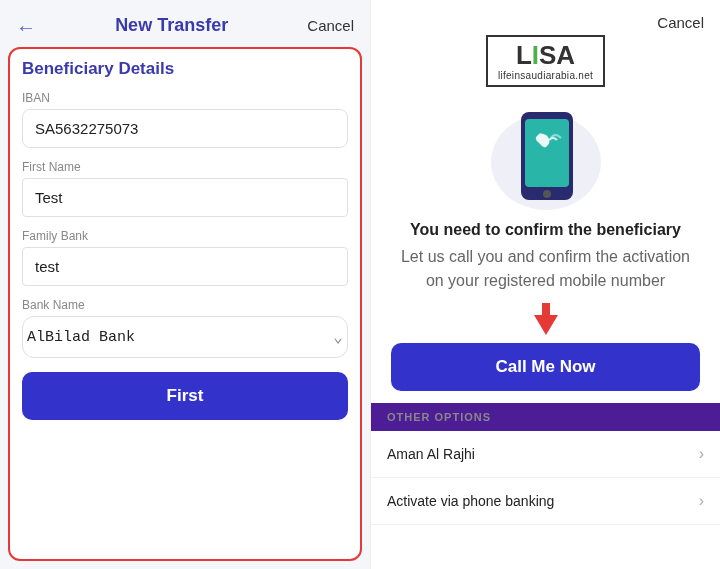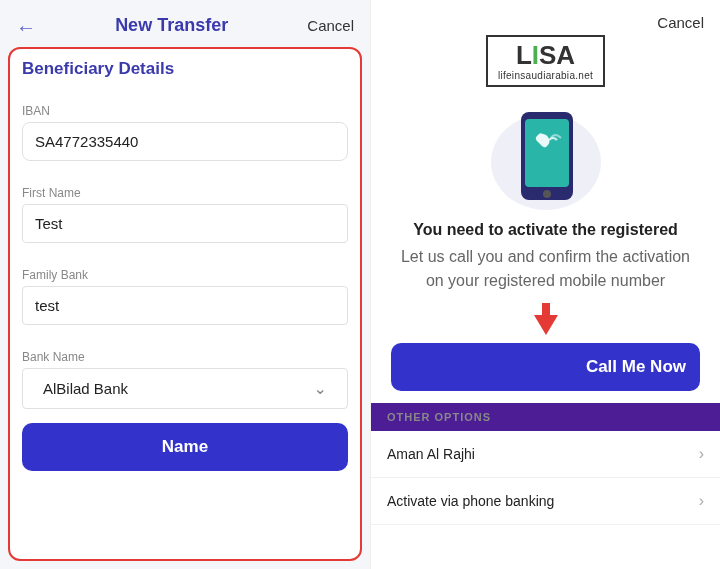--- a/index.html
+++ b/index.html
@@ -61,21 +61,21 @@
       font-size: 17px;
       font-weight: 700;
       color: #3a3aad;
       margin-bottom: 10px;
     }
 
     .field-label {
       font-size: 12px;
       color: #888;
       margin-bottom: 4px;
-      margin-top: 25px;
+      margin-top: 12px;
     }
 
     .input-field {
       width: 100%;
       border: 1.5px solid #e0e0e0;
       border-radius: 4px;
       padding: 10px 12px;
       font-size: 15px;
       color: #222;
       background: #fff;
@@ -98,29 +98,30 @@
     }
 
     .iban-value {
       font-size: 15px;
       color: #222;
     }
 
     .bank-select-row {
       width: 100%;
       border: 1.5px solid #e0e0e0;
-      border-radius: 4px;
-      padding: 10px 20px;
+      border-radius: 12px;
+      padding: 10px 4px;
       font-size: 15px;
       color: #222;
       background: #fff;
       display: flex;
       align-items: center;
       justify-content: space-between;
       cursor: pointer;
+      font-family: Liberation Mono, monospace;
     }
 
     .chevron-down {
       font-size: 16px;
       color: #888;
     }
 
     .next-btn {
       width: 100%;
       background: #3333cc;
@@ -205,21 +206,20 @@
       width: 100%;
       background: #3333cc;
       color: #fff;
       border: none;
       border-radius: 10px;
       padding: 14px;
       font-size: 17px;
       font-weight: 600;
       cursor: pointer;
       margin-bottom: 12px;
-      text-align: right;
     }
 
     .other-options-label {
       background: #4c1d95;
       padding: 8px 16px;
       font-size: 11px;
       font-weight: 700;
       color: #888;
       letter-spacing: 1px;
     }
@@ -260,37 +260,37 @@
     <span class="header-title">New Transfer</span>
     <span class="header-cancel">Cancel</span>
   </div>
 
   <div class="left-content">
     <div class="section-title">Beneficiary Details</div>
 
     <div class="field-label">IBAN</div>
     <div class="iban-row">
       <span class="iban-prefix">SA</span>
-      <span class="iban-value">4772335440</span>
+      <span class="iban-value">5632275073</span>
     </div>
 
     <div class="field-label">First Name</div>
     <input class="input-field" type="text" value="Test" style="">
 
     <div class="field-label">Family Bank</div>
     <input class="input-field" type="text" value="test" style="">
 
 
     <div class="field-label">Bank Name</div>
     <div class="bank-select-row">
       <span>AlBilad Bank</span>
       <span class="chevron-down">⌄</span>
     </div>
 
-    <button class="next-btn">Name</button>
+    <button class="next-btn">First</button>
   </div>
 </div>
 
 <div class="right-panel">
   <div class="right-header">
     <span class="right-cancel">Cancel</span>
   </div>
 
   <div class="right-content">
 
@@ -317,21 +317,21 @@
         <g transform="translate(52,35)">
           <path d="M10,2 C10,2 13,2 15,5 C17,8 17,11 15,13 L13,15 C13,15 11,16 9,14 C8,13 7,12 6,11 L4,9 C3,8 2,6 4,4 L6,2 C7,1 8,1 10,2 Z" fill="white" opacity="0.9"></path>
 
           <path d="M16,8 Q20,4 24,8" stroke="white" stroke-width="2" fill="none" opacity="0.8"></path>
           <path d="M18,6 Q22,0 28,6" stroke="white" stroke-width="2" fill="none" opacity="0.5"></path>
         </g>
       </svg>
     </div>
 
     <div class="activate-section">
-      <div class="activate-title">You need to activate the registered</div>
+      <div class="activate-title">You need to confirm the beneficiary</div>
       <div class="activate-desc">Let us call you and confirm the activation on your registered mobile number</div>
 
       
       <div class="arrow-down-container">
         <svg width="28" height="32" viewBox="0 0 28 32">
           <polygon points="14,32 2,12 26,12" fill="#e53935"></polygon>
           <rect x="10" y="0" width="8" height="14" fill="#e53935"></rect>
         </svg>
       </div>
 

